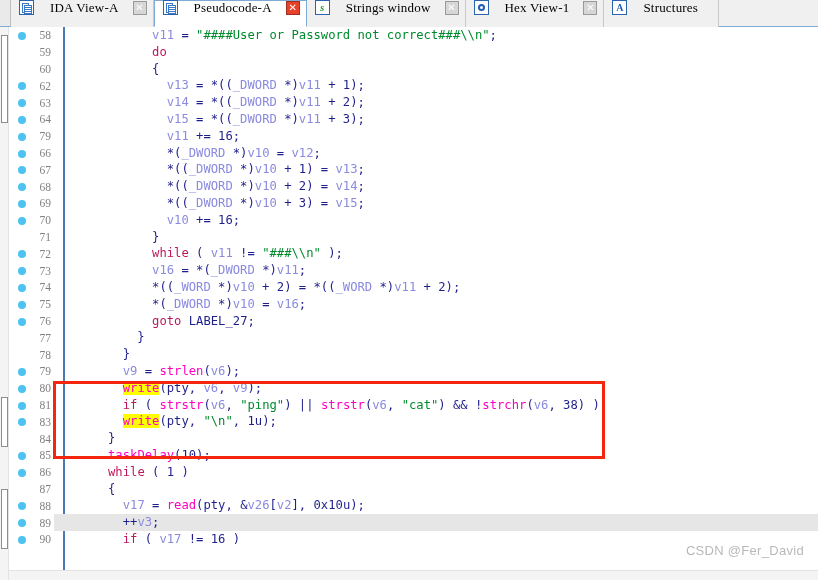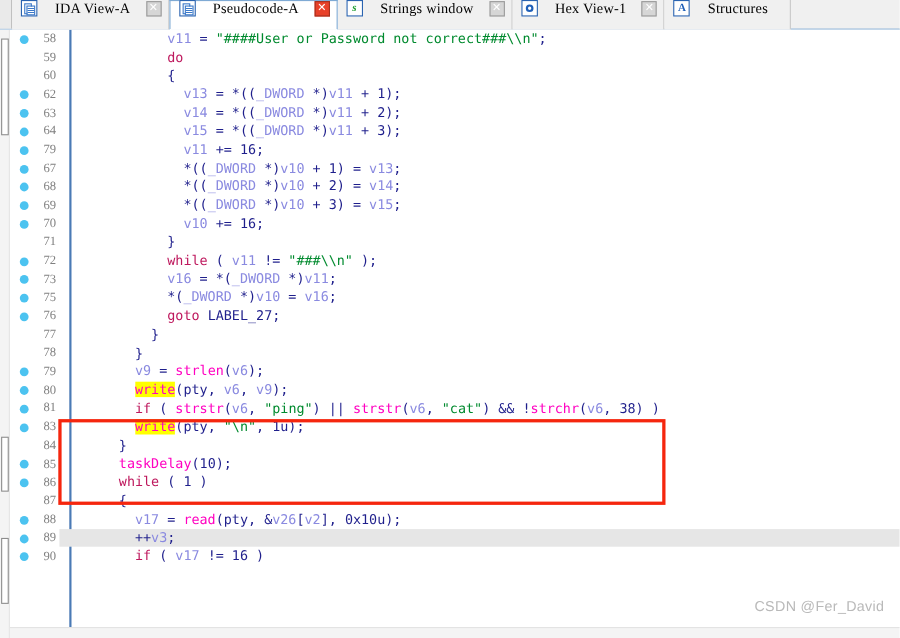--- a/index.html
+++ b/index.html
@@ -249,27 +249,29 @@
     <div class="code-wrap">
       <div class="gutterline"></div>
       <div id="code-lines">
           <div class="row"><span class="dot"></span><span class="lineno">58</span><span class="code"><span class="pun">            </span><span class="var">v11</span><span class="pun"> = </span><span class="str">"####User or Password not correct###\\n"</span><span class="pun">;</span></span></div>
           <div class="row"><span class="lineno">59</span><span class="code"><span class="pun">            </span><span class="kw">do</span></span></div>
           <div class="row"><span class="lineno">60</span><span class="code"><span class="pun">            {</span></span></div>
           <div class="row"><span class="dot"></span><span class="lineno">62</span><span class="code"><span class="pun">              </span><span class="var">v13</span><span class="pun"> = *((</span><span class="typ">_DWORD</span><span class="pun"> *)</span><span class="var">v11</span><span class="pun"> + 1);</span></span></div>
           <div class="row"><span class="dot"></span><span class="lineno">63</span><span class="code"><span class="pun">              </span><span class="var">v14</span><span class="pun"> = *((</span><span class="typ">_DWORD</span><span class="pun"> *)</span><span class="var">v11</span><span class="pun"> + 2);</span></span></div>
           <div class="row"><span class="dot"></span><span class="lineno">64</span><span class="code"><span class="pun">              </span><span class="var">v15</span><span class="pun"> = *((</span><span class="typ">_DWORD</span><span class="pun"> *)</span><span class="var">v11</span><span class="pun"> + 3);</span></span></div>
           <div class="row"><span class="dot"></span><span class="lineno">79</span><span class="code"><span class="pun">              </span><span class="var">v11</span><span class="pun"> += 16;</span></span></div>
+          <div class="row"><span class="dot"></span><span class="lineno">66</span><span class="code"><span class="pun">              *(</span><span class="typ">_DWORD</span><span class="pun"> *)</span><span class="var">v10</span><span class="pun"> = </span><span class="var">v12</span><span class="pun">;</span></span></div>
           <div class="row"><span class="dot"></span><span class="lineno">67</span><span class="code"><span class="pun">              *((</span><span class="typ">_DWORD</span><span class="pun"> *)</span><span class="var">v10</span><span class="pun"> + 1) = </span><span class="var">v13</span><span class="pun">;</span></span></div>
           <div class="row"><span class="dot"></span><span class="lineno">68</span><span class="code"><span class="pun">              *((</span><span class="typ">_DWORD</span><span class="pun"> *)</span><span class="var">v10</span><span class="pun"> + 2) = </span><span class="var">v14</span><span class="pun">;</span></span></div>
           <div class="row"><span class="dot"></span><span class="lineno">69</span><span class="code"><span class="pun">              *((</span><span class="typ">_DWORD</span><span class="pun"> *)</span><span class="var">v10</span><span class="pun"> + 3) = </span><span class="var">v15</span><span class="pun">;</span></span></div>
           <div class="row"><span class="dot"></span><span class="lineno">70</span><span class="code"><span class="pun">              </span><span class="var">v10</span><span class="pun"> += 16;</span></span></div>
           <div class="row"><span class="lineno">71</span><span class="code"><span class="pun">            }</span></span></div>
           <div class="row"><span class="dot"></span><span class="lineno">72</span><span class="code"><span class="pun">            </span><span class="kw">while</span><span class="pun"> ( </span><span class="var">v11</span><span class="pun"> != </span><span class="str">"###\\n"</span><span class="pun"> );</span></span></div>
           <div class="row"><span class="dot"></span><span class="lineno">73</span><span class="code"><span class="pun">            </span><span class="var">v16</span><span class="pun"> = *(</span><span class="typ">_DWORD</span><span class="pun"> *)</span><span class="var">v11</span><span class="pun">;</span></span></div>
+          <div class="row"><span class="dot"></span><span class="lineno">74</span><span class="code"><span class="pun">            *((</span><span class="typ">_WORD</span><span class="pun"> *)</span><span class="var">v10</span><span class="pun"> + 2) = *((</span><span class="typ">_WORD</span><span class="pun"> *)</span><span class="var">v11</span><span class="pun"> + 2);</span></span></div>
           <div class="row"><span class="dot"></span><span class="lineno">75</span><span class="code"><span class="pun">            *(</span><span class="typ">_DWORD</span><span class="pun"> *)</span><span class="var">v10</span><span class="pun"> = </span><span class="var">v16</span><span class="pun">;</span></span></div>
           <div class="row"><span class="dot"></span><span class="lineno">76</span><span class="code"><span class="pun">            </span><span class="kw">goto</span><span class="pun"> </span><span class="lbl">LABEL_27</span><span class="pun">;</span></span></div>
           <div class="row"><span class="lineno">77</span><span class="code"><span class="pun">          }</span></span></div>
           <div class="row"><span class="lineno">78</span><span class="code"><span class="pun">        }</span></span></div>
           <div class="row"><span class="dot"></span><span class="lineno">79</span><span class="code"><span class="pun">        </span><span class="var">v9</span><span class="pun"> = </span><span class="fn">strlen</span><span class="pun">(</span><span class="var">v6</span><span class="pun">);</span></span></div>
           <div class="row"><span class="dot"></span><span class="lineno">80</span><span class="code"><span class="pun">        </span><span class="hl">write</span><span class="pun">(</span><span class="num">pty</span><span class="pun">, </span><span class="var">v6</span><span class="pun">, </span><span class="var">v9</span><span class="pun">);</span></span></div>
           <div class="row"><span class="dot"></span><span class="lineno">81</span><span class="code"><span class="pun">        </span><span class="kw">if</span><span class="pun"> ( </span><span class="fn">strstr</span><span class="pun">(</span><span class="var">v6</span><span class="pun">, </span><span class="str">"ping"</span><span class="pun">) || </span><span class="fn">strstr</span><span class="pun">(</span><span class="var">v6</span><span class="pun">, </span><span class="str">"cat"</span><span class="pun">) &amp;&amp; !</span><span class="fn">strchr</span><span class="pun">(</span><span class="var">v6</span><span class="pun">, 38) )</span></span></div>
           <div class="row"><span class="dot"></span><span class="lineno">83</span><span class="code"><span class="pun">        </span><span class="hl">write</span><span class="pun">(</span><span class="num">pty</span><span class="pun">, </span><span class="str">"\n"</span><span class="pun">, 1u);</span></span></div>
           <div class="row"><span class="lineno">84</span><span class="code"><span class="pun">      }</span></span></div>
           <div class="row"><span class="dot"></span><span class="lineno">85</span><span class="code"><span class="pun">      </span><span class="fn">taskDelay</span><span class="pun">(10);</span></span></div>

